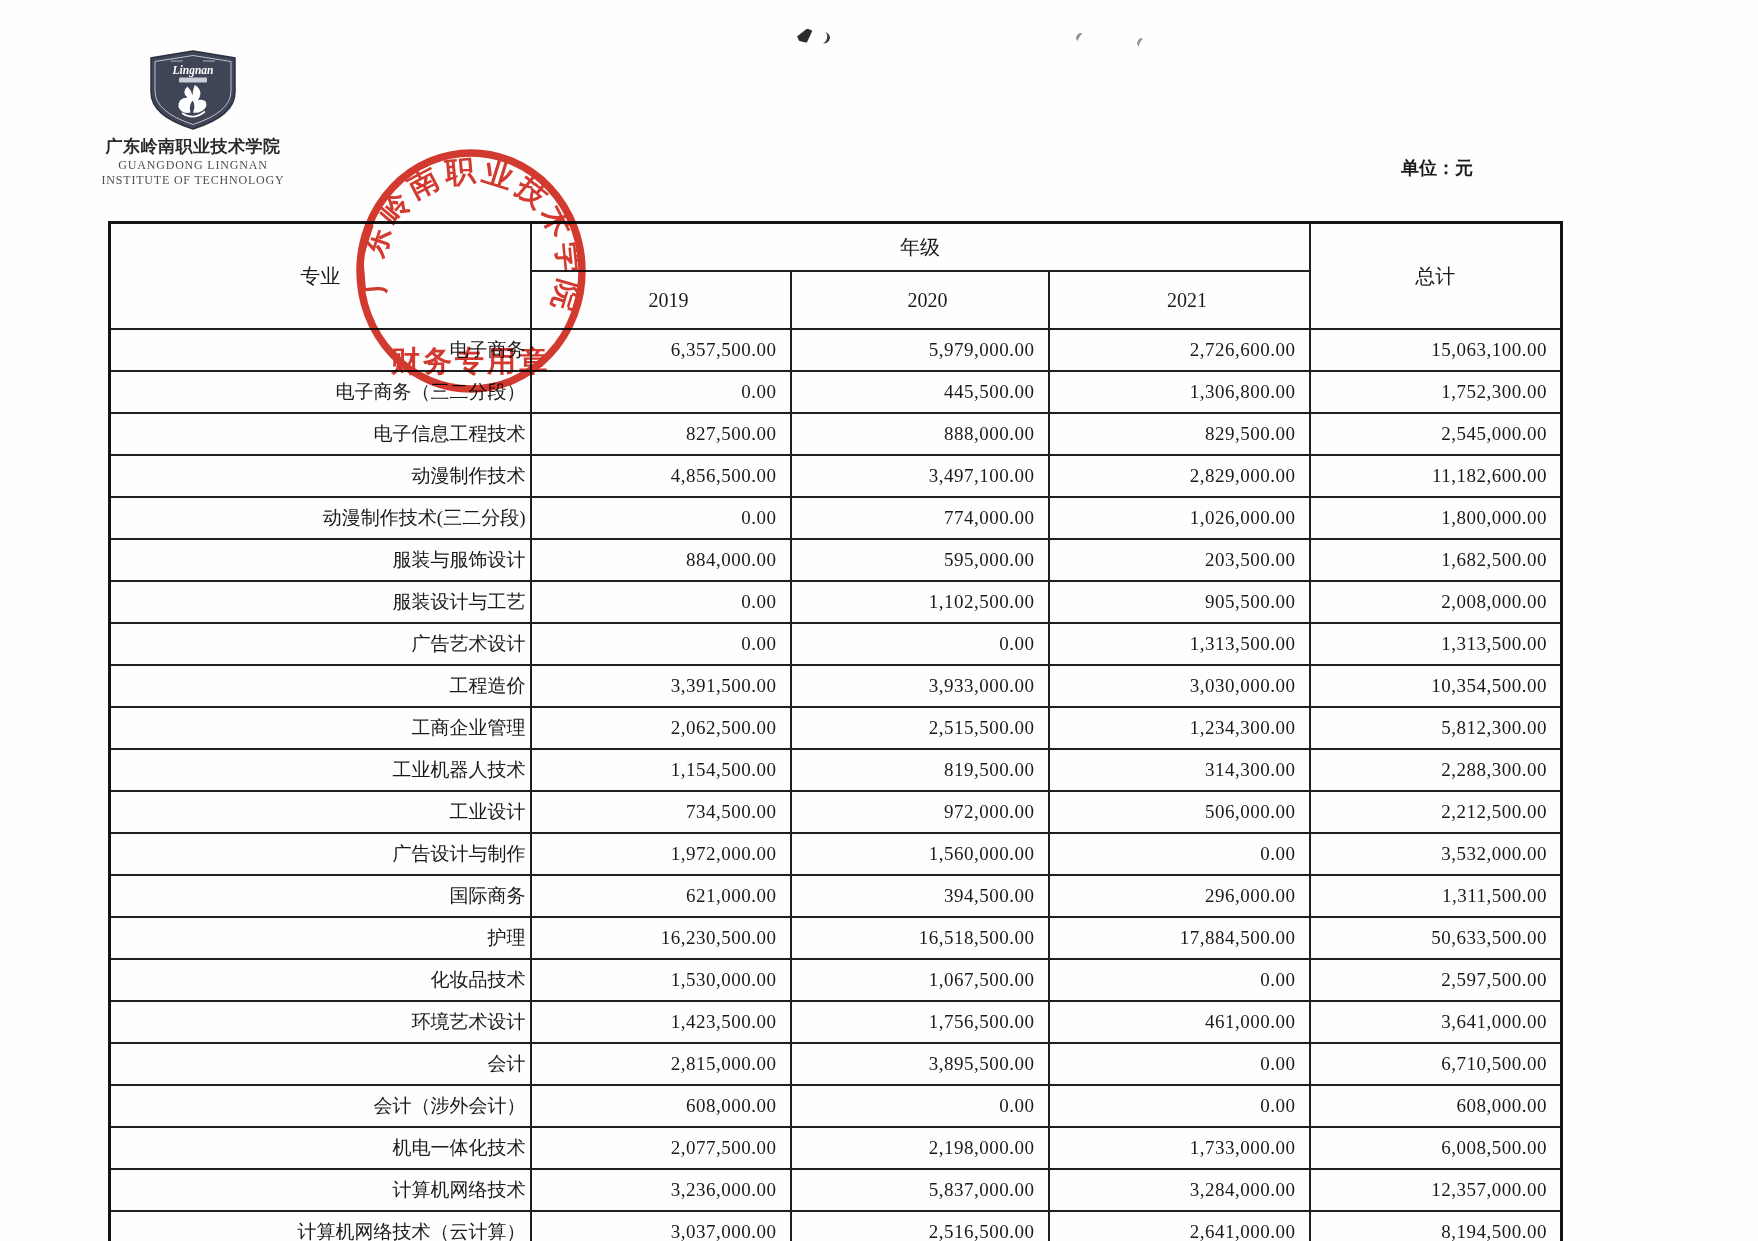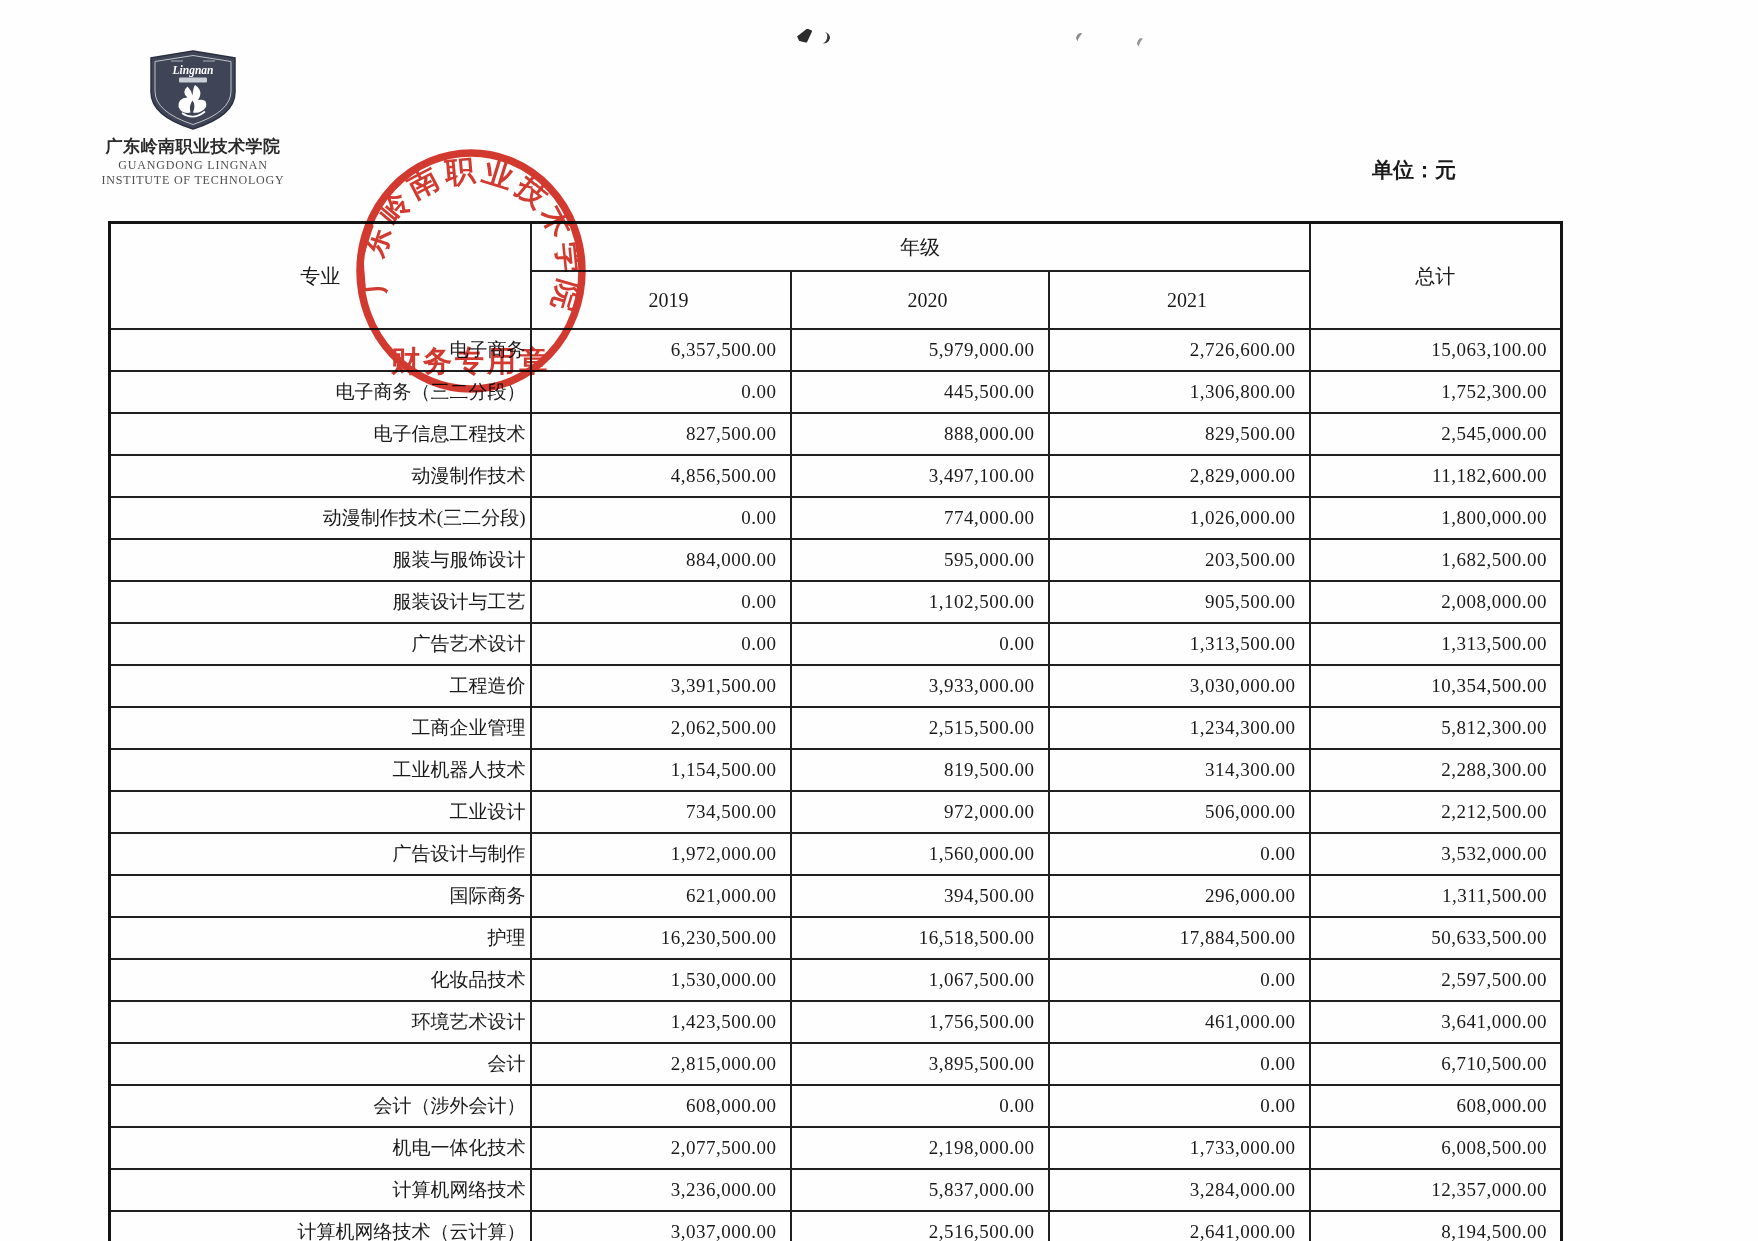--- a/index.html
+++ b/index.html
@@ -11,21 +11,21 @@
   
   .logo{position:absolute;left:97px;top:50px;width:192px;text-align:center;}
   .logo-shield{display:block;margin:0 auto;width:88px;height:80px;}
   .logo-cn{font-size:17px;font-weight:bold;letter-spacing:.5px;color:#2a2a2a;margin-top:5px;white-space:nowrap;}
   .logo-en{font-size:12px;color:#4e4e4e;letter-spacing:.8px;line-height:1.25;white-space:nowrap;}
 
   
   .doc-title{position:absolute;left:650px;top:74px;width:380px;text-align:center;
     font-size:37px;font-weight:bold;letter-spacing:1px;white-space:nowrap;color:#111;}
   .prepared{position:absolute;left:97px;top:158px;font-size:21px;font-weight:bold;white-space:nowrap;}
-  .unit{position:absolute;left:1372px;top:156px;font-size:21px;font-weight:bold;white-space:nowrap;}
+  .unit{position:absolute;left:1401px;top:156px;font-size:18px;font-weight:bold;white-space:nowrap;}
 
   
   table.main{position:absolute;left:108px;top:221px;width:1452px;border-collapse:collapse;
     table-layout:fixed;background:transparent;border:3px solid #141414;}
   table.main th, table.main td{border:2px solid #1f1f1f;overflow:hidden;white-space:nowrap;}
   tr.hr1 th{height:44px;font-size:20px;font-weight:normal;text-align:center;vertical-align:middle;}
   tr.hr2 th{height:54px;font-size:20px;font-weight:normal;text-align:center;vertical-align:middle;padding-left:17px;}
   tbody td{height:38px;vertical-align:middle;font-size:19px;}
   td.c-major{text-align:right;padding:0 4px;}
   td.c-num{text-align:right;padding-right:13px;letter-spacing:.5px;}

